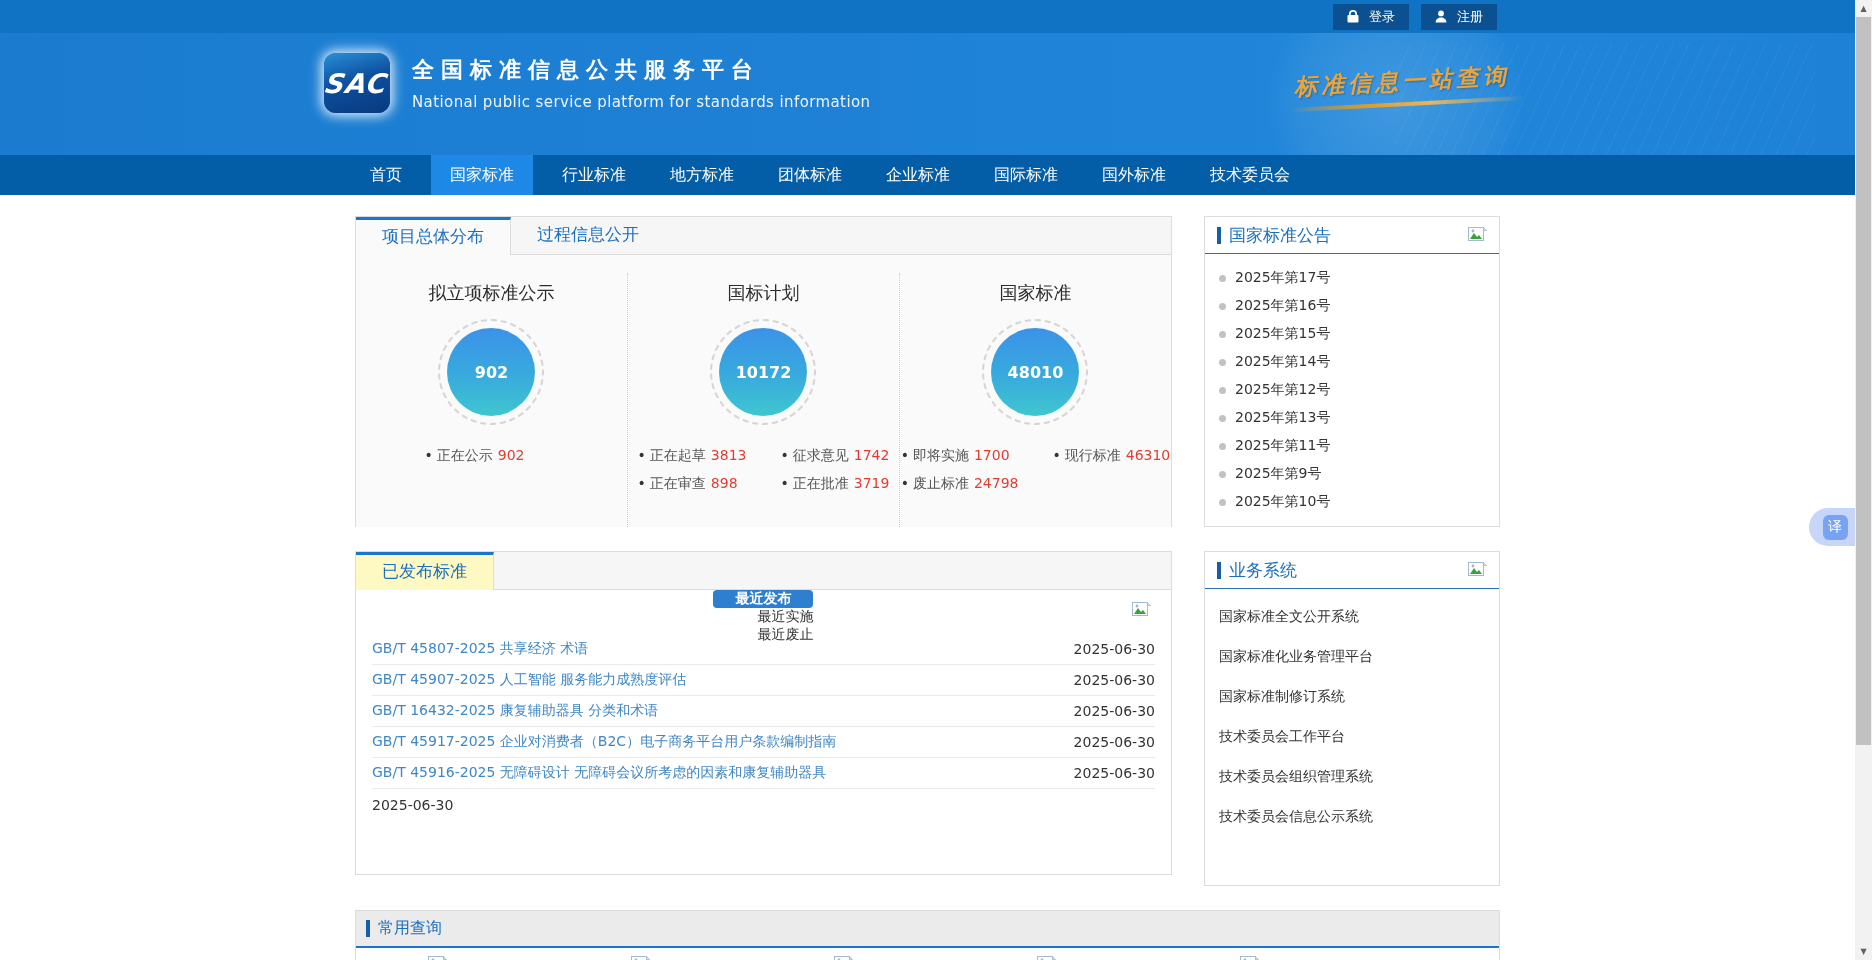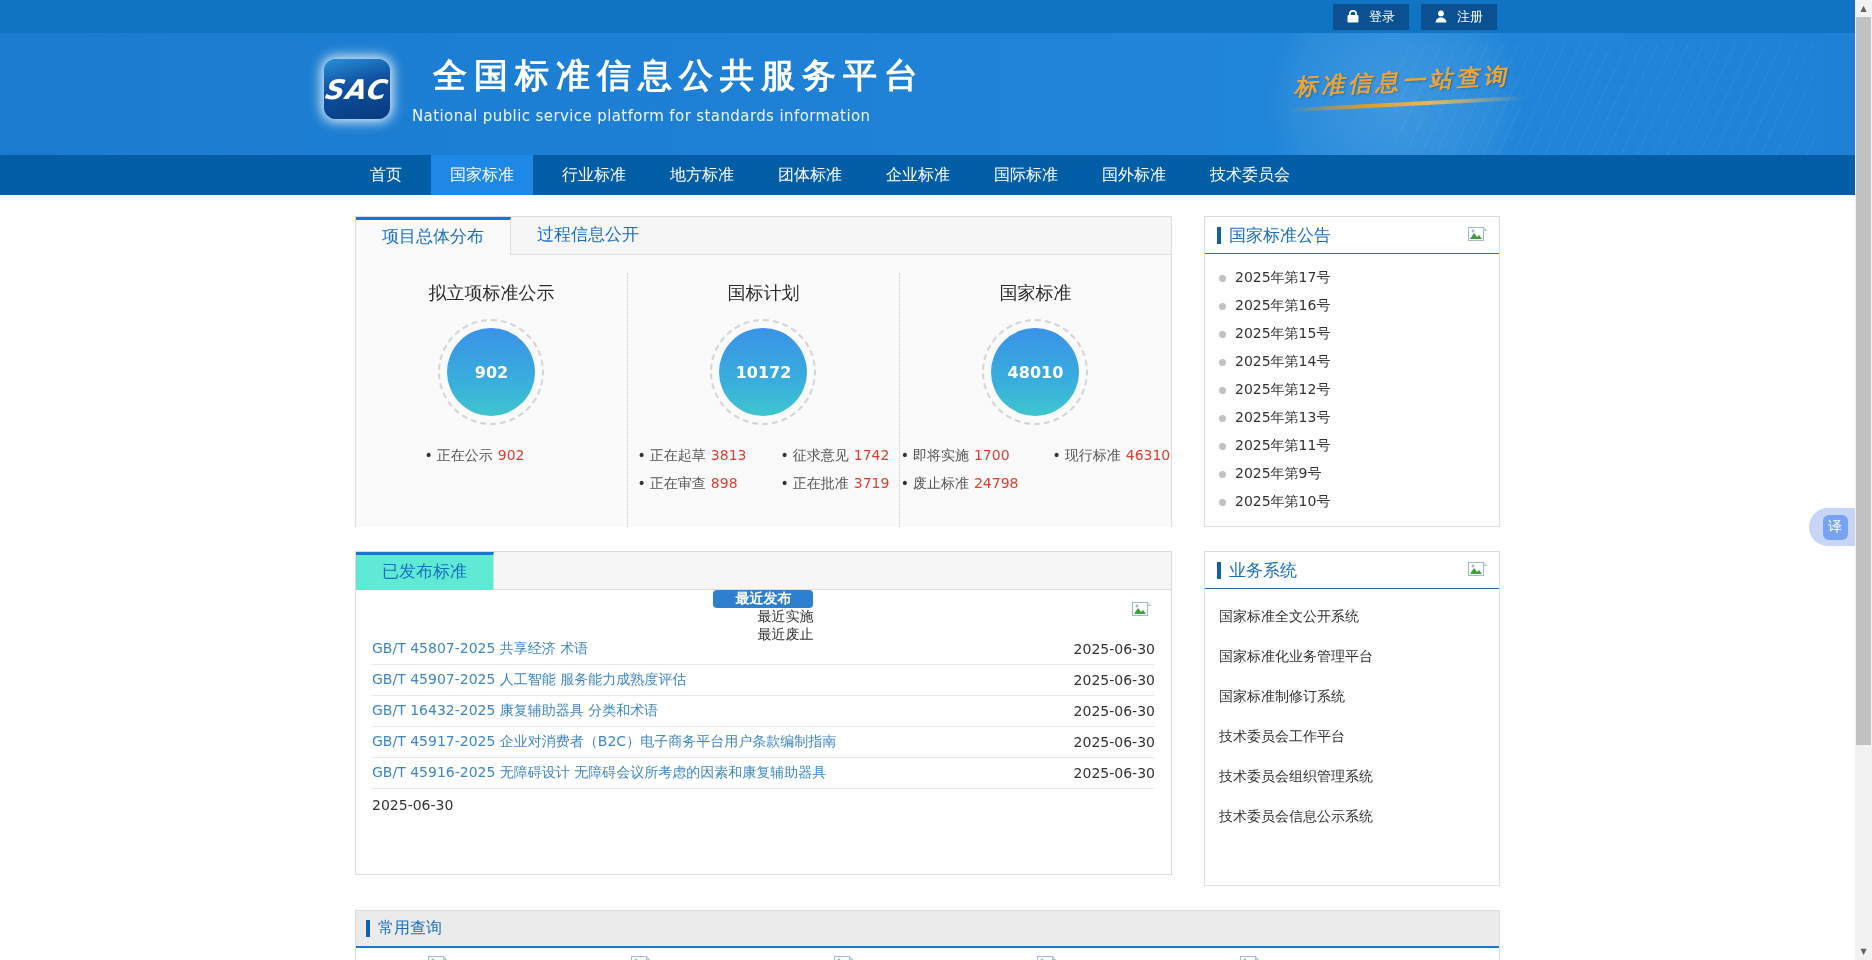--- a/index.html
+++ b/index.html
@@ -17,21 +17,21 @@
   .header { position:relative; height:122px; background:linear-gradient(90deg,#1b7ccf 0%,#1e81d6 45%,#2187da 75%,#1e81d6 100%); overflow:hidden; }
   .header::before { content:""; position:absolute; right:330px; top:-60px; width:260px; height:260px; border-radius:50%;
     background:radial-gradient(circle, rgba(255,255,255,0.14) 0%, rgba(255,255,255,0.05) 55%, rgba(255,255,255,0) 70%); }
   .header::after { content:""; position:absolute; right:40px; top:10px; width:420px; height:160px;
     background:repeating-linear-gradient(115deg, rgba(255,255,255,0.05) 0 1px, transparent 1px 14px); }
   .brand { position:absolute; left:324px; top:20px; display:flex; align-items:center; }
   .logo-badge { width:66px; height:60px; border-radius:12px; background:linear-gradient(165deg,#2a8fd8 0%,#0d4f9e 45%,#083a7e 100%);
     box-shadow:0 0 12px 3px rgba(255,255,255,0.85); display:flex; align-items:center; justify-content:center; }
   .logo-badge span { color:#fff; font-weight:bold; font-style:italic; font-size:27px; letter-spacing:1px; transform:skewX(-10deg); }
   .brand-text { margin-left:22px; color:#fff; }
-  .brand-title { font-size:34px; font-weight:bold; letter-spacing:7px;margin-left:21px; }
+  .brand-title { font-size:22px; font-weight:bold; letter-spacing:7px; }
   .brand-sub { margin-top:8px; font-size:15px; color:#ecf5fd; letter-spacing:0.4px; }
   .slogan { position:absolute; right:345px; top:33px; color:#e9a43c; font-size:23px; font-weight:bold; font-style:italic;
     letter-spacing:4px; transform:rotate(-3deg); text-shadow:1px 1px 2px rgba(0,0,0,0.25); }
   .slogan-line { position:absolute; right:330px; top:69px; width:235px; height:4px; transform:rotate(-3deg);
     background:linear-gradient(90deg, rgba(217,154,43,0) 0%, #d99a2b 30%, #e8b55a 60%, rgba(217,154,43,0) 100%); border-radius:2px; }
 
   
   .nav { height:40px; background:#045ea7; }
   .nav-inner { width:1145px; margin:0 auto; display:flex; padding-left:0; }
   .nav-item { color:#fff; font-size:16px; line-height:40px; padding:0 15px; margin-right:14px; cursor:pointer; white-space:nowrap; }
@@ -42,21 +42,21 @@
   .row { display:flex; gap:32px; }
   .col-main { width:850px; }
   .col-side { width:308px; }
 
   .panel { border:1px solid #dcdcdc; background:#fff; }
 
   
   .tabstrip { display:flex; background:#f6f6f6; border-bottom:1px solid #dcdcdc; height:38px; }
   .tab { font-size:17px; color:#1b6fc0; padding:0 26px; line-height:35px; cursor:pointer; }
   .tab.active { background:#fafafa; border-top:3px solid #1c75cc; border-right:1px solid #dcdcdc; line-height:32px; margin-bottom:-1px;text-align:center; }
-  .panel-pub .tab.active { background:#5eead4; }
+  .panel-pub .tab.active { background:#fef9c3; }
 
   
   .overview-body { background:#fafafa; height:272px; display:flex; padding-top:18px; }
   .stat-col { flex:1; display:flex; flex-direction:column; align-items:center; }
   .stat-col + .stat-col { border-left:1px dotted #c9c9c9; }
   .stat-title { font-size:18px; color:#2b2b2b; margin-top:8px; }
   .ring { margin-top:14px; width:106px; height:106px; border-radius:50%; border:2px dashed #d5d5d5; display:flex; align-items:center; justify-content:center; }
   .circle { width:88px; height:88px; border-radius:50%; background:linear-gradient(180deg,#3b92e8 0%,#38abdd 55%,#3fc6cf 100%);
     display:flex; align-items:center; justify-content:center; color:#fff; font-size:16px; font-weight:bold; }
   .stat-grid { margin-top:22px; display:grid; grid-template-columns:auto auto; column-gap:34px; row-gap:10px; justify-content:center; }

